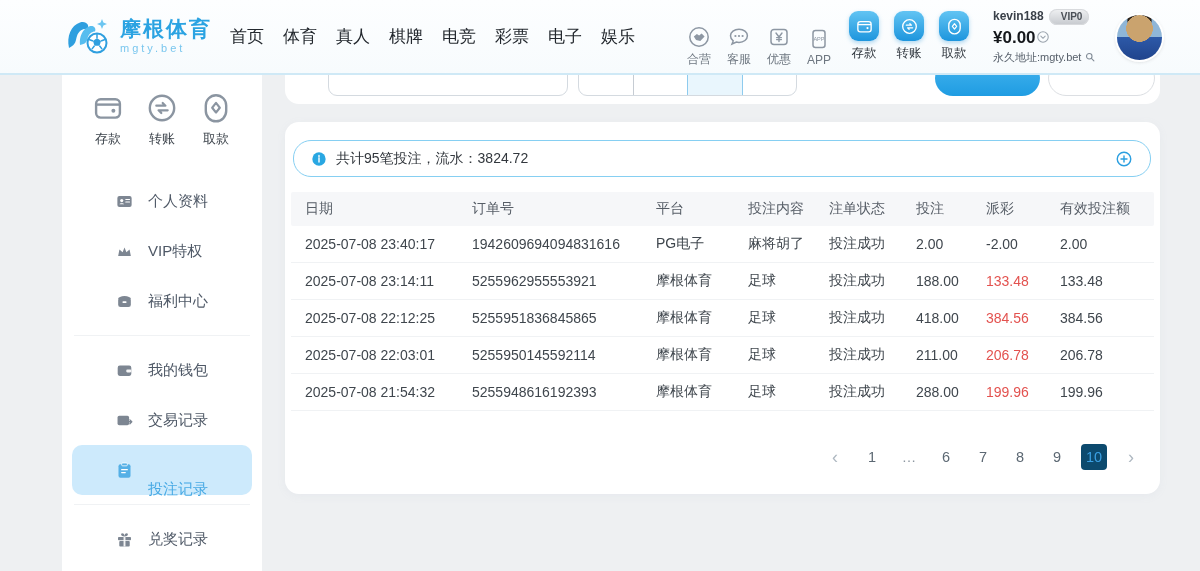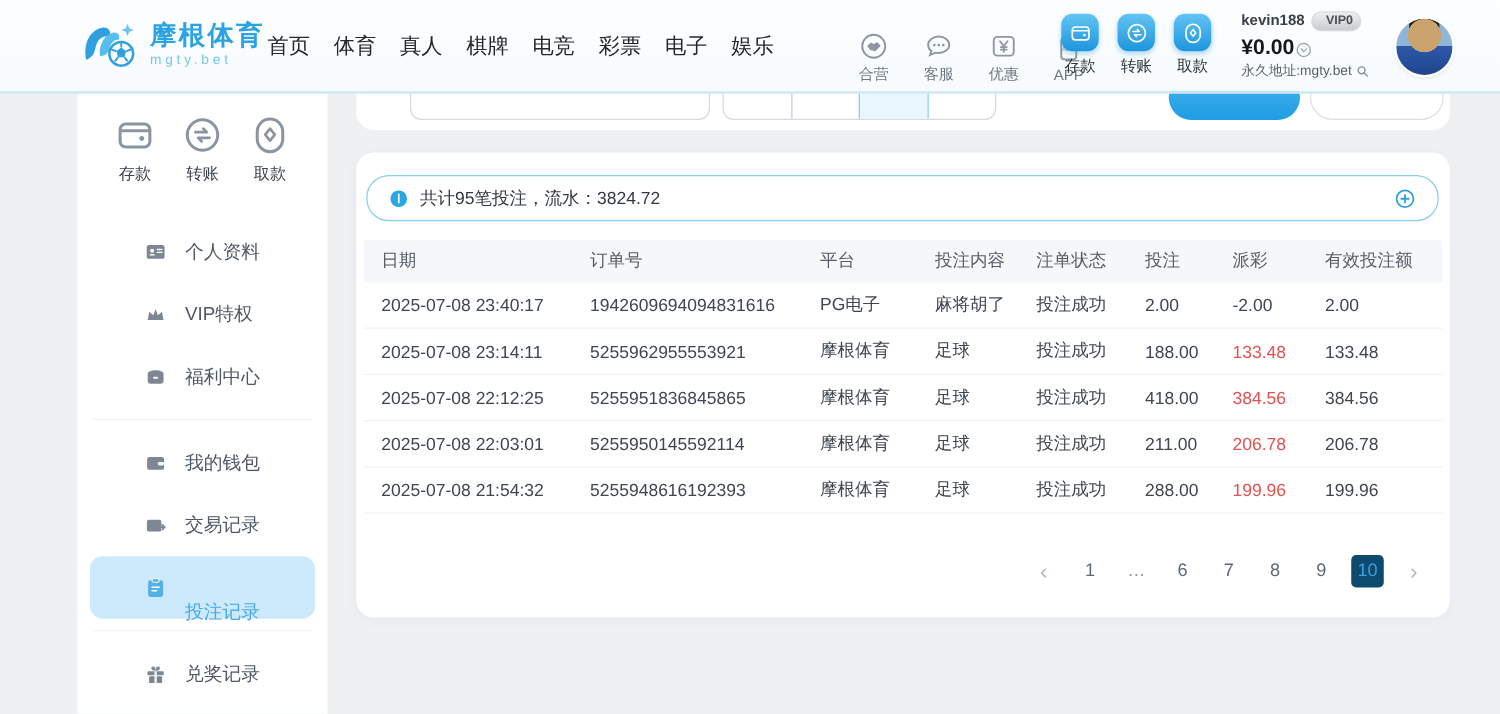--- a/index.html
+++ b/index.html
@@ -6,36 +6,36 @@
   html,body { width:1200px; height:571px; }
   body { font-family:"Liberation Sans","DejaVu Sans",sans-serif; background:#eef0f2; position:relative; overflow:hidden; }
   .page { position:absolute; inset:0; }
 
   
   .header { position:absolute; left:0; top:0; width:1200px; height:75px; background:linear-gradient(180deg,#fdfeff,#f7fbfd); border-bottom:2px solid #cfe9f6; z-index:10; }
   .logo { position:absolute; left:64px; top:12px; display:flex; align-items:center; gap:8px; cursor:pointer; }
   .logo-text { display:flex; flex-direction:column; line-height:1; }
   .logo-title { font-size:21px; font-weight:bold; color:#2ba3e2; letter-spacing:2px; }
   .logo-sub { font-size:11px; color:#79c6ee; letter-spacing:3px; margin-top:4px; }
-  .nav { position:absolute; left:214px; top:0; height:73px; display:flex; align-items:center; gap:19px; }
+  .nav { position:absolute; left:230px; top:0; height:73px; display:flex; align-items:center; gap:19px; }
   .nav-item { font-size:17px; color:#23282e; cursor:pointer; white-space:nowrap; }
-  .quick-icons { position:absolute; left:682px; top:0; height:93px; display:flex; align-items:center; gap:18px; }
+  .quick-icons { position:absolute; left:682px; top:0; height:93px; display:flex; align-items:center; gap:6px; }
   .qi { width:34px; display:flex; flex-direction:column; align-items:center; gap:2px; color:#8d97a3; cursor:pointer; }
   .qi .ic svg { width:24px; height:24px; }
   .qi-label { font-size:12px; color:#6e7781; white-space:nowrap; }
   .wallet-actions { position:absolute; left:849px; top:0; height:73px; display:flex; align-items:center; gap:15px; }
   .wa { display:flex; flex-direction:column; align-items:center; gap:4px; cursor:pointer; }
   .wa-tile { width:30px; height:30px; border-radius:9px; background:linear-gradient(180deg,#62c4f3,#1d95dd); box-shadow:0 2px 4px rgba(40,150,215,.35); display:flex; align-items:center; justify-content:center; color:#fff; }
   .wa-tile svg { width:19px; height:19px; }
   .wa-label { font-size:12.5px; color:#2e353d; }
   .user-block { position:absolute; left:993px; top:9px; width:120px; line-height:1.15; }
   .user-row1 { display:flex; align-items:center; gap:5px; }
   .user-name { font-size:12px; color:#3a4049;font-weight:bold; }
   .vip-badge { font-size:10px; font-weight:bold; color:#4a4f56; background:linear-gradient(180deg,#f0f1f3,#c6c9ce); border-radius:8px; padding:2px 7px 2px 12px; box-shadow:inset 0 0 0 1px #d8dadd; }
-  .user-row2 { display:flex; align-items:flex-end; gap:0; margin-top:3px; }
+  .user-row2 { display:flex; align-items:center; gap:0; margin-top:3px; }
   .balance { font-size:17px; font-weight:bold; color:#15181c; }
   .chev-circle { color:#9aa3ad; display:flex; cursor:pointer; }
   .chev-circle svg { width:14px; height:14px; }
   .user-row3 { display:flex; align-items:center; gap:3px; margin-top:4px; }
   .perm-addr { font-size:11px; color:#57606b; white-space:nowrap; }
   .mag { color:#828c97; display:flex; cursor:pointer; }
   .mag svg { width:12px; height:12px; }
   .avatar { position:absolute; left:1117px; top:15px; width:45px; height:45px; border-radius:50%; cursor:pointer;
     background:
       radial-gradient(circle at 50% 30%, #caa36e 0 34%, transparent 35%),

